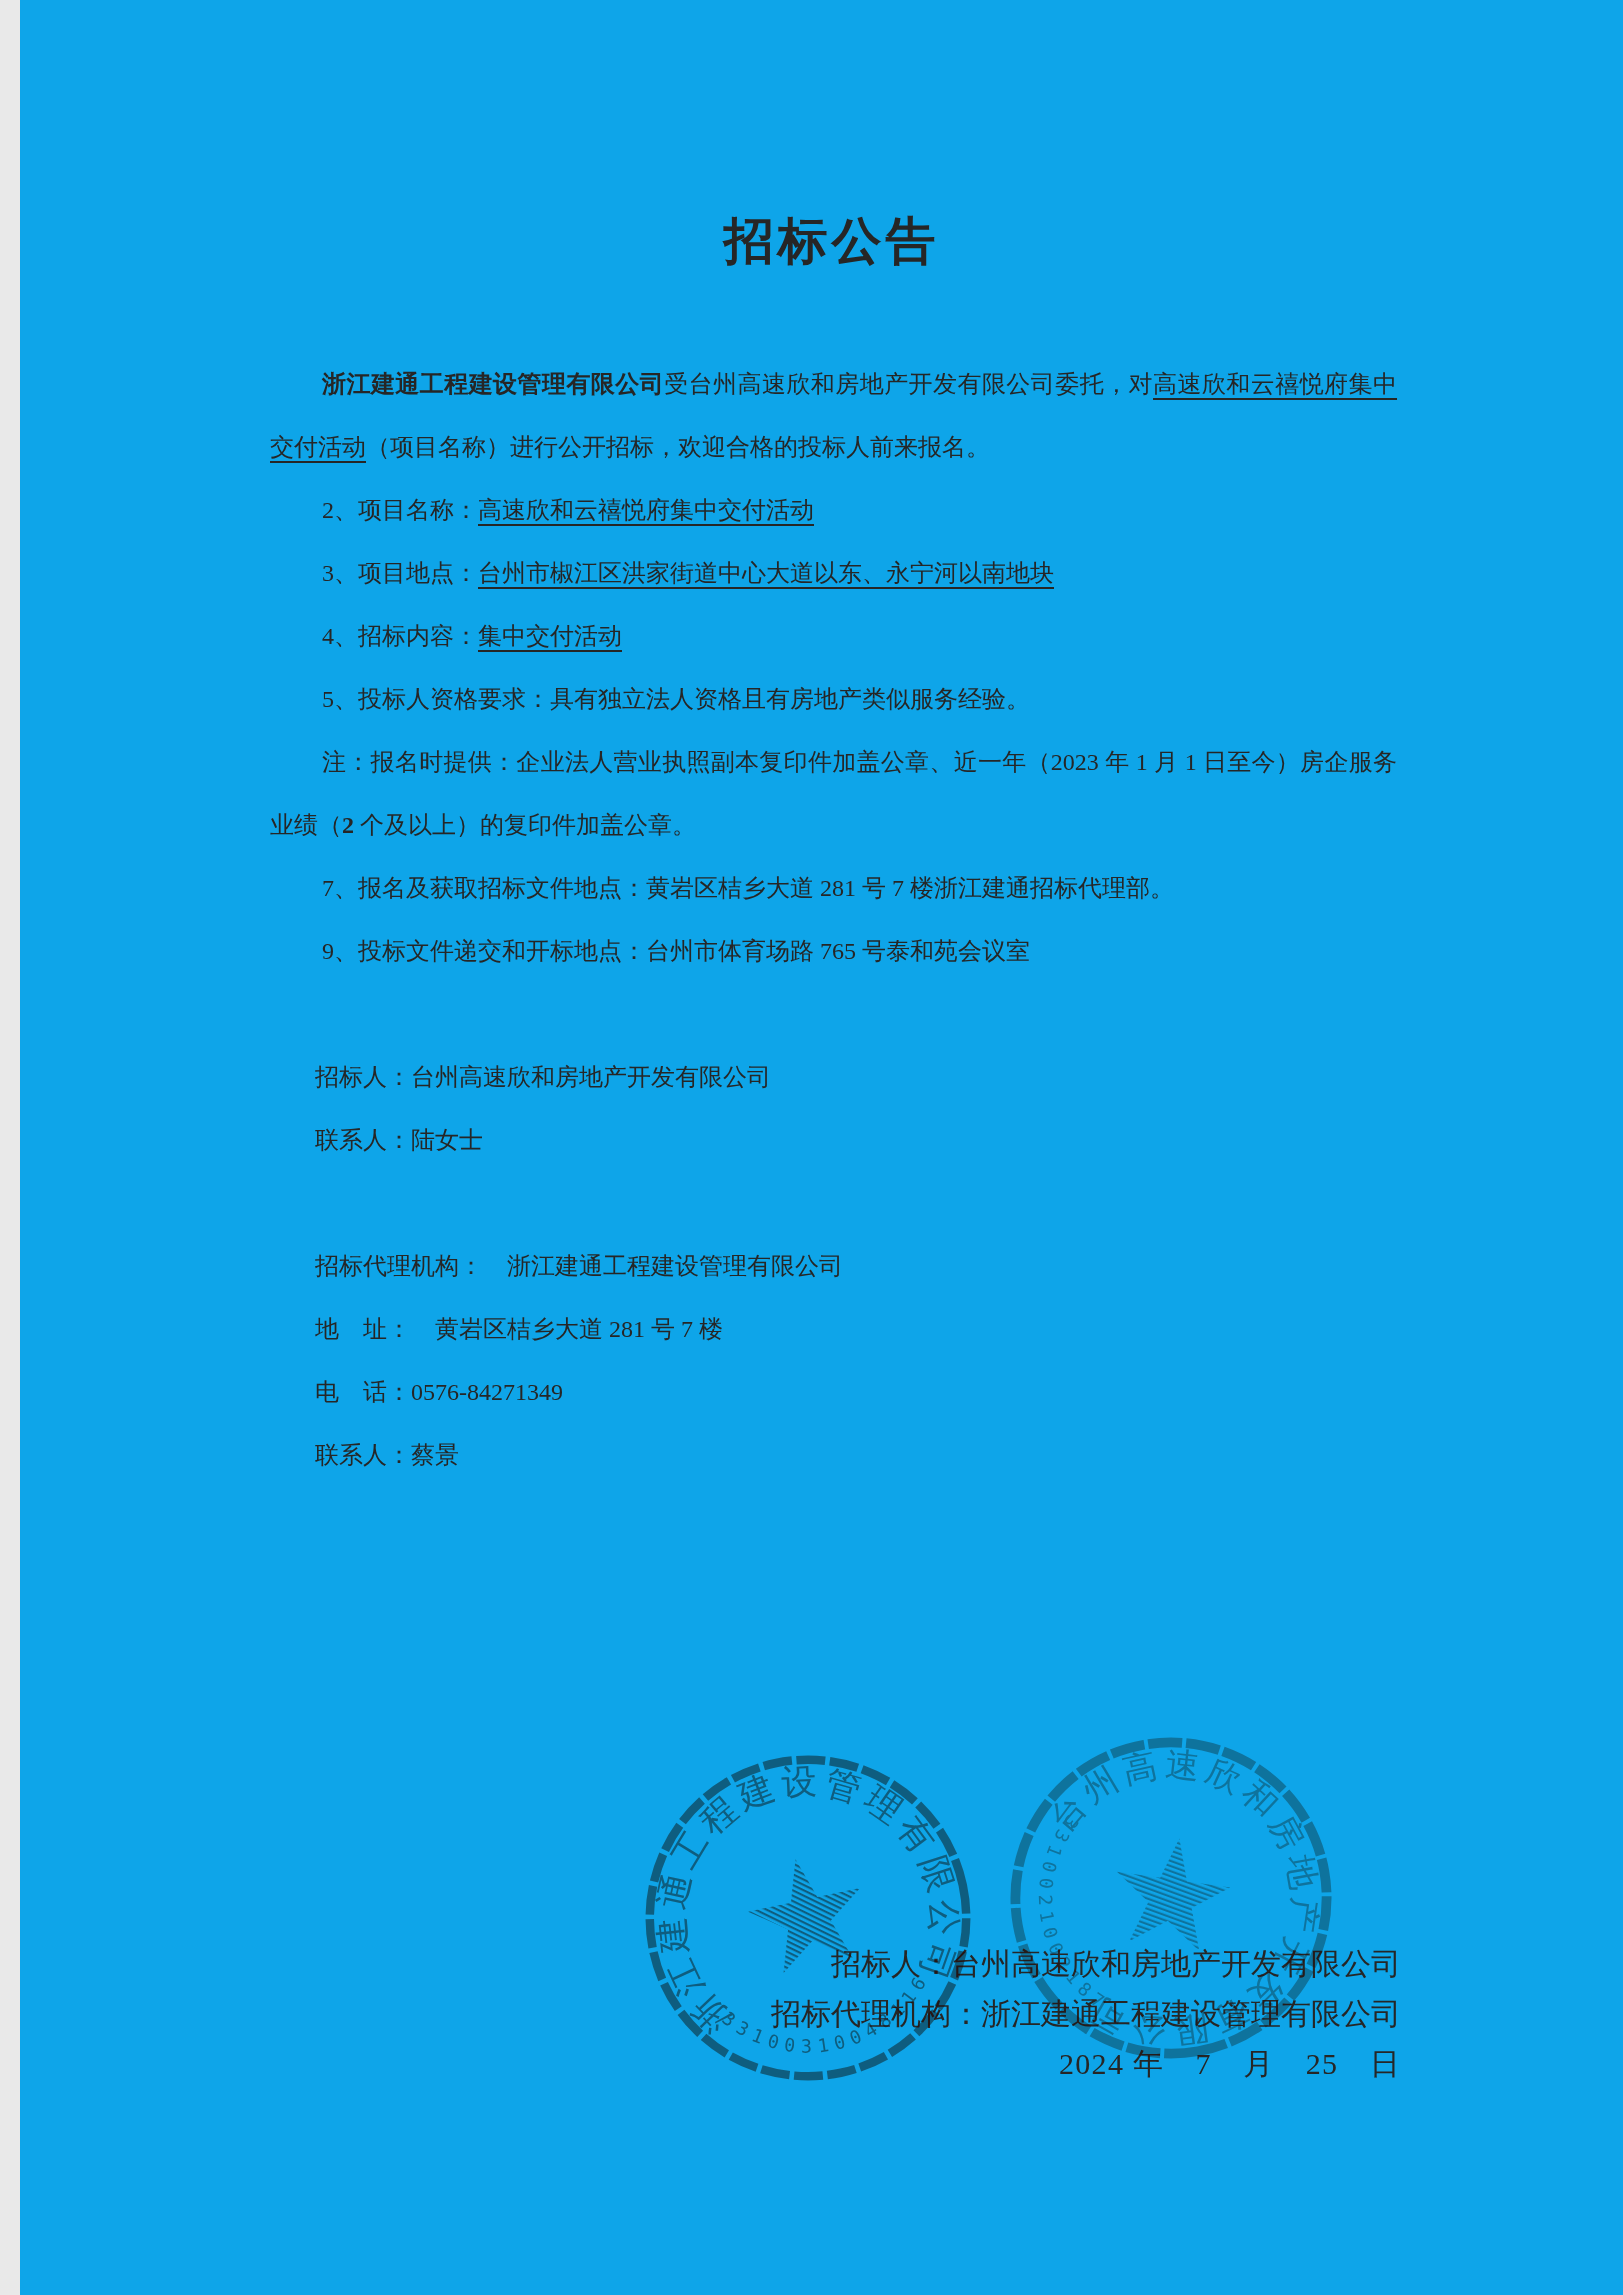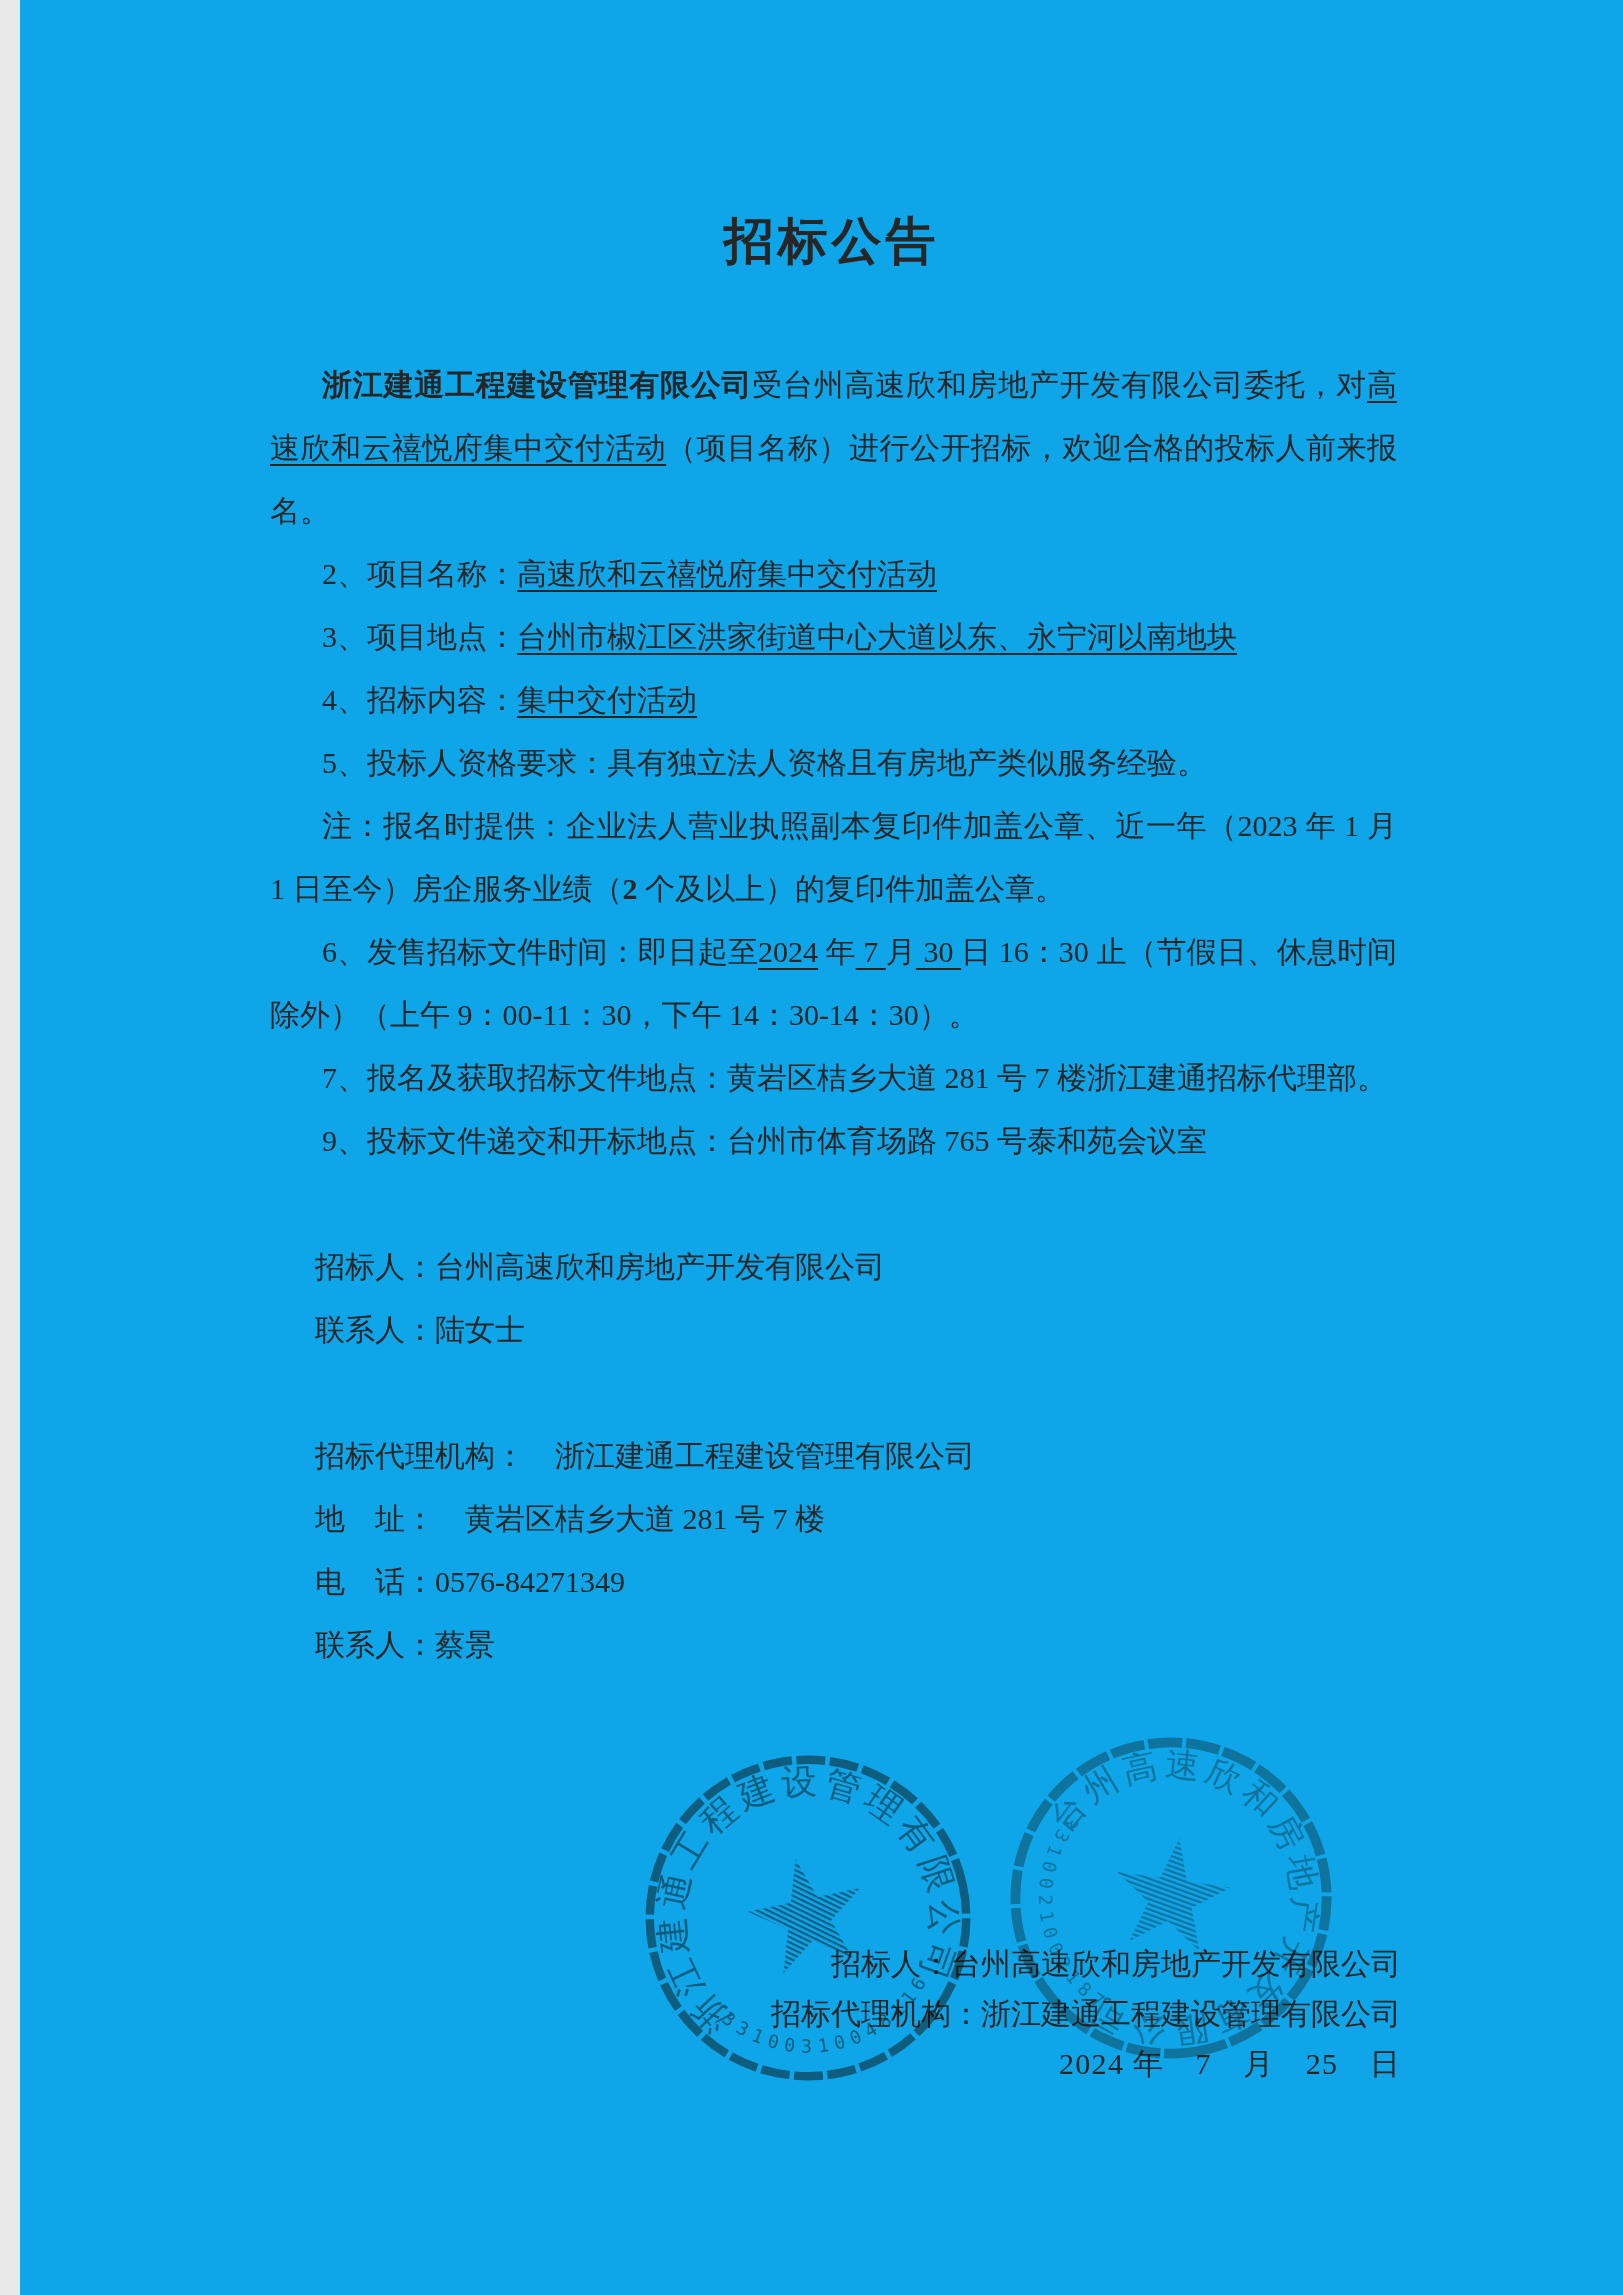--- a/index.html
+++ b/index.html
@@ -13,21 +13,21 @@
     margin-left:20px;
   }
   .title{
     position:absolute;top:211px;left:0;width:100%;
     text-align:center;
     font-size:50px;font-weight:700;letter-spacing:3.9px;
     margin:0;line-height:1.2;
   }
   .content{
     position:absolute;left:250px;top:353px;width:1127px;
-    font-size:30px;line-height:63px;
+    font-size:24px;line-height:63px;
     text-align:justify;
   }
   .content p{margin:0;text-indent:52px;}
   .contact p{text-indent:45px;}
   .gap{margin-top:63px;}
   b{font-weight:700;}
   u{text-decoration:underline;text-underline-offset:5.9px;text-decoration-thickness:2px;}
   .signoff{
     position:absolute;top:1939px;right:242px;
     font-size:30px;line-height:50px;text-align:right;
@@ -53,21 +53,20 @@
     <p><span>2、项目名称：</span><u>高速欣和云禧悦府集中交付活动</u></p>
 
     <p><span>3、项目地点：</span><u>台州市椒江区洪家街道中心大道以东、永宁河以南地块</u></p>
 
     <p><span>4、招标内容：</span><u>集中交付活动</u></p>
 
     <p><span>5、投标人资格要求：具有独立法人资格且有房地产类似服务经验。</span></p>
 
     <p><span>注：报名时提供：企业法人营业执照副本复印件加盖公章、近一年（2023 年 1 月 1 日至今）房企服务业绩（</span><b>2</b><span> 个及以上）的复印件加盖公章。</span></p>
 
-    <p><span>6、发售招标文件时间：即日起至</span><u>2024</u><span> 年</span><u> 7 </u><span>月</span><u> 30 </u><span>日 16：30 止（节假日、休息时间除外）（上午 9：00-11：30，下午 14：30-14：30）。</span></p>
 
     <p><span>7、报名及获取招标文件地点：黄岩区桔乡大道 281 号 7 楼浙江建通招标代理部。</span></p>
 
 
     <p><span>9、投标文件递交和开标地点：台州市体育场路 765 号泰和苑会议室</span></p>
 
     <div class="contact gap">
       <p>招标人：台州高速欣和房地产开发有限公司</p>
       <p>联系人：陆女士</p>
     </div>

